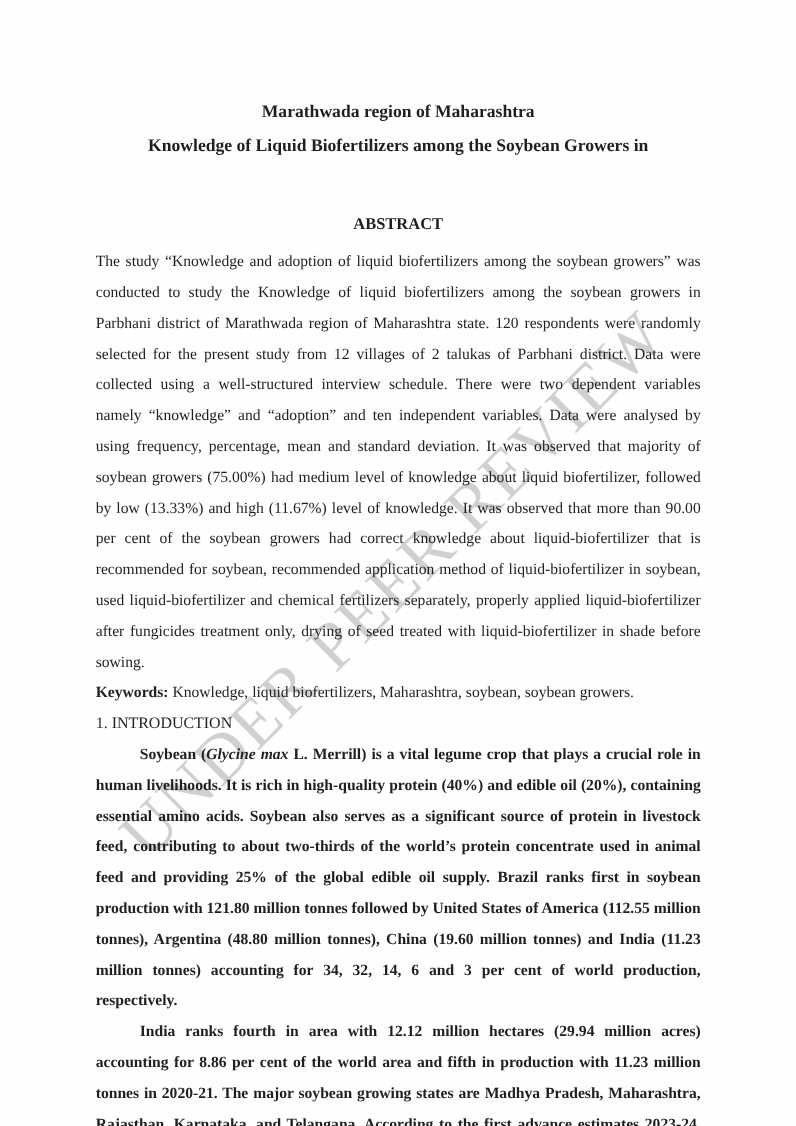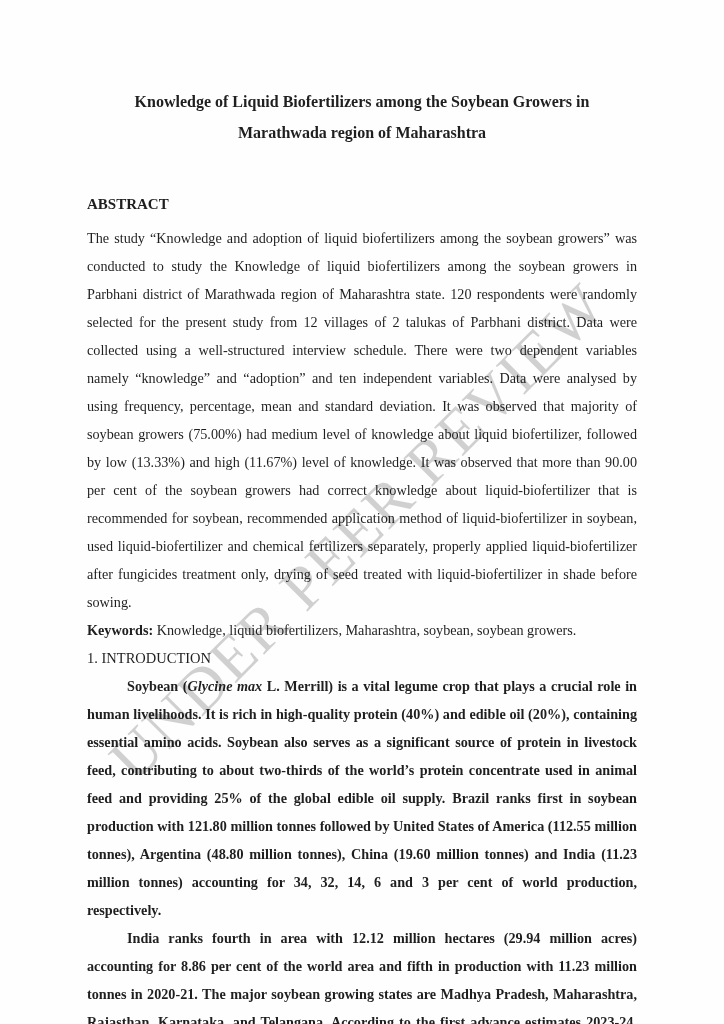--- a/index.html
+++ b/index.html
@@ -43,21 +43,21 @@
     text-align: center;
     line-height: 31px;
   }
   .title-line {
     display: block;
   }
   .abstract-heading {
     margin: 42px 0 6px 0;
     font-size: 15px;
     font-weight: bold;
-    text-align: left;
+    text-align: center;
     line-height: 28px;
   }
   .body-text {
     margin: 0;
     font-size: 14.2px;
     line-height: 28px;
     text-align: justify;
   }
   .keywords-line {
     margin: 0;
@@ -80,22 +80,22 @@
 </head>
 <body>
 
 <div class="page">
 
   <div class="watermark">UNDER PEER REVIEW</div>
 
   <div class="content">
 
     <h1 class="title">
+      <span class="title-line">Marathwada region of Maharashtra</span>
       <span class="title-line">Knowledge of Liquid Biofertilizers among the Soybean Growers in</span>
-      <span class="title-line">Marathwada region of Maharashtra</span>
     </h1>
 
     <h2 class="abstract-heading">ABSTRACT</h2>
 
     <p class="body-text">The study “Knowledge and adoption of liquid biofertilizers among the soybean growers” was conducted to study the Knowledge of liquid biofertilizers among the soybean growers in Parbhani district of Marathwada region of Maharashtra state. 120 respondents were randomly selected for the present study from 12 villages of 2 talukas of Parbhani district. Data were collected using a well-structured interview schedule. There were two dependent variables namely “knowledge” and “adoption” and ten independent variables. Data were analysed by using frequency, percentage, mean and standard deviation. It was observed that majority of soybean growers (75.00%) had medium level of knowledge about liquid biofertilizer, followed by low (13.33%) and high (11.67%) level of knowledge. It was observed that more than 90.00 per cent of the soybean growers had correct knowledge about liquid-biofertilizer that is recommended for soybean, recommended application method of liquid-biofertilizer in soybean, used liquid-biofertilizer and chemical fertilizers separately, properly applied liquid-biofertilizer after fungicides treatment only, drying of seed treated with liquid-biofertilizer in shade before sowing.</p>
 
     <p class="keywords-line">
       <strong>Keywords:</strong><span> Knowledge, liquid biofertilizers, Maharashtra, soybean, soybean growers.</span>
     </p>
 

